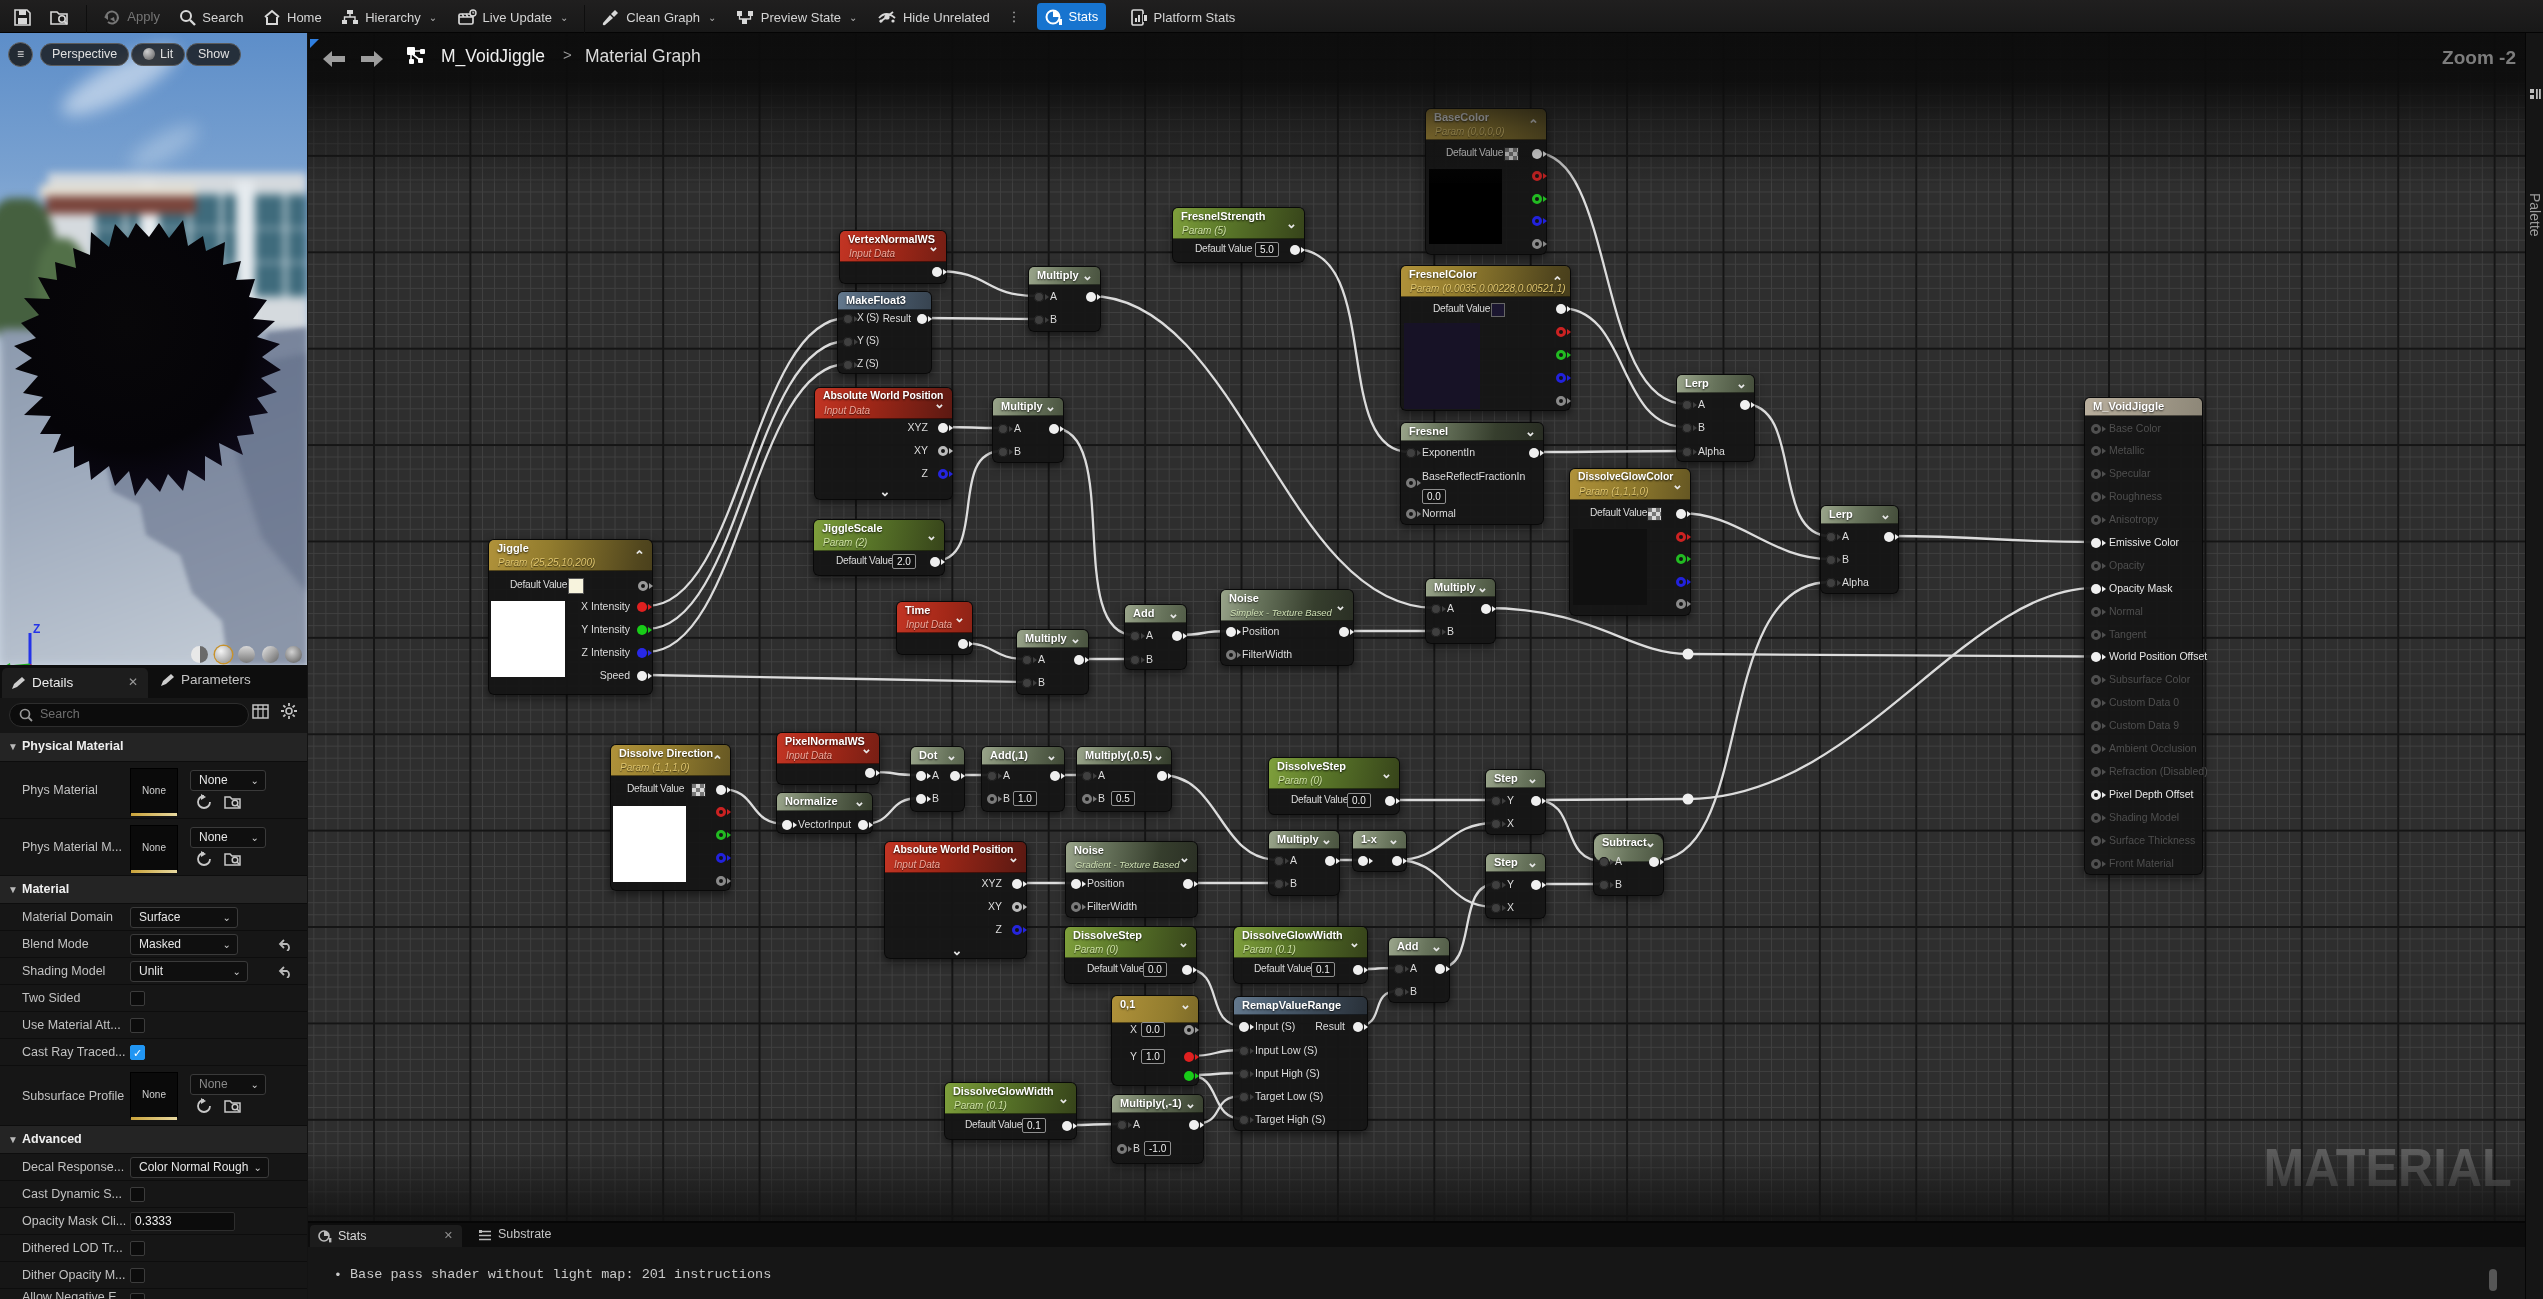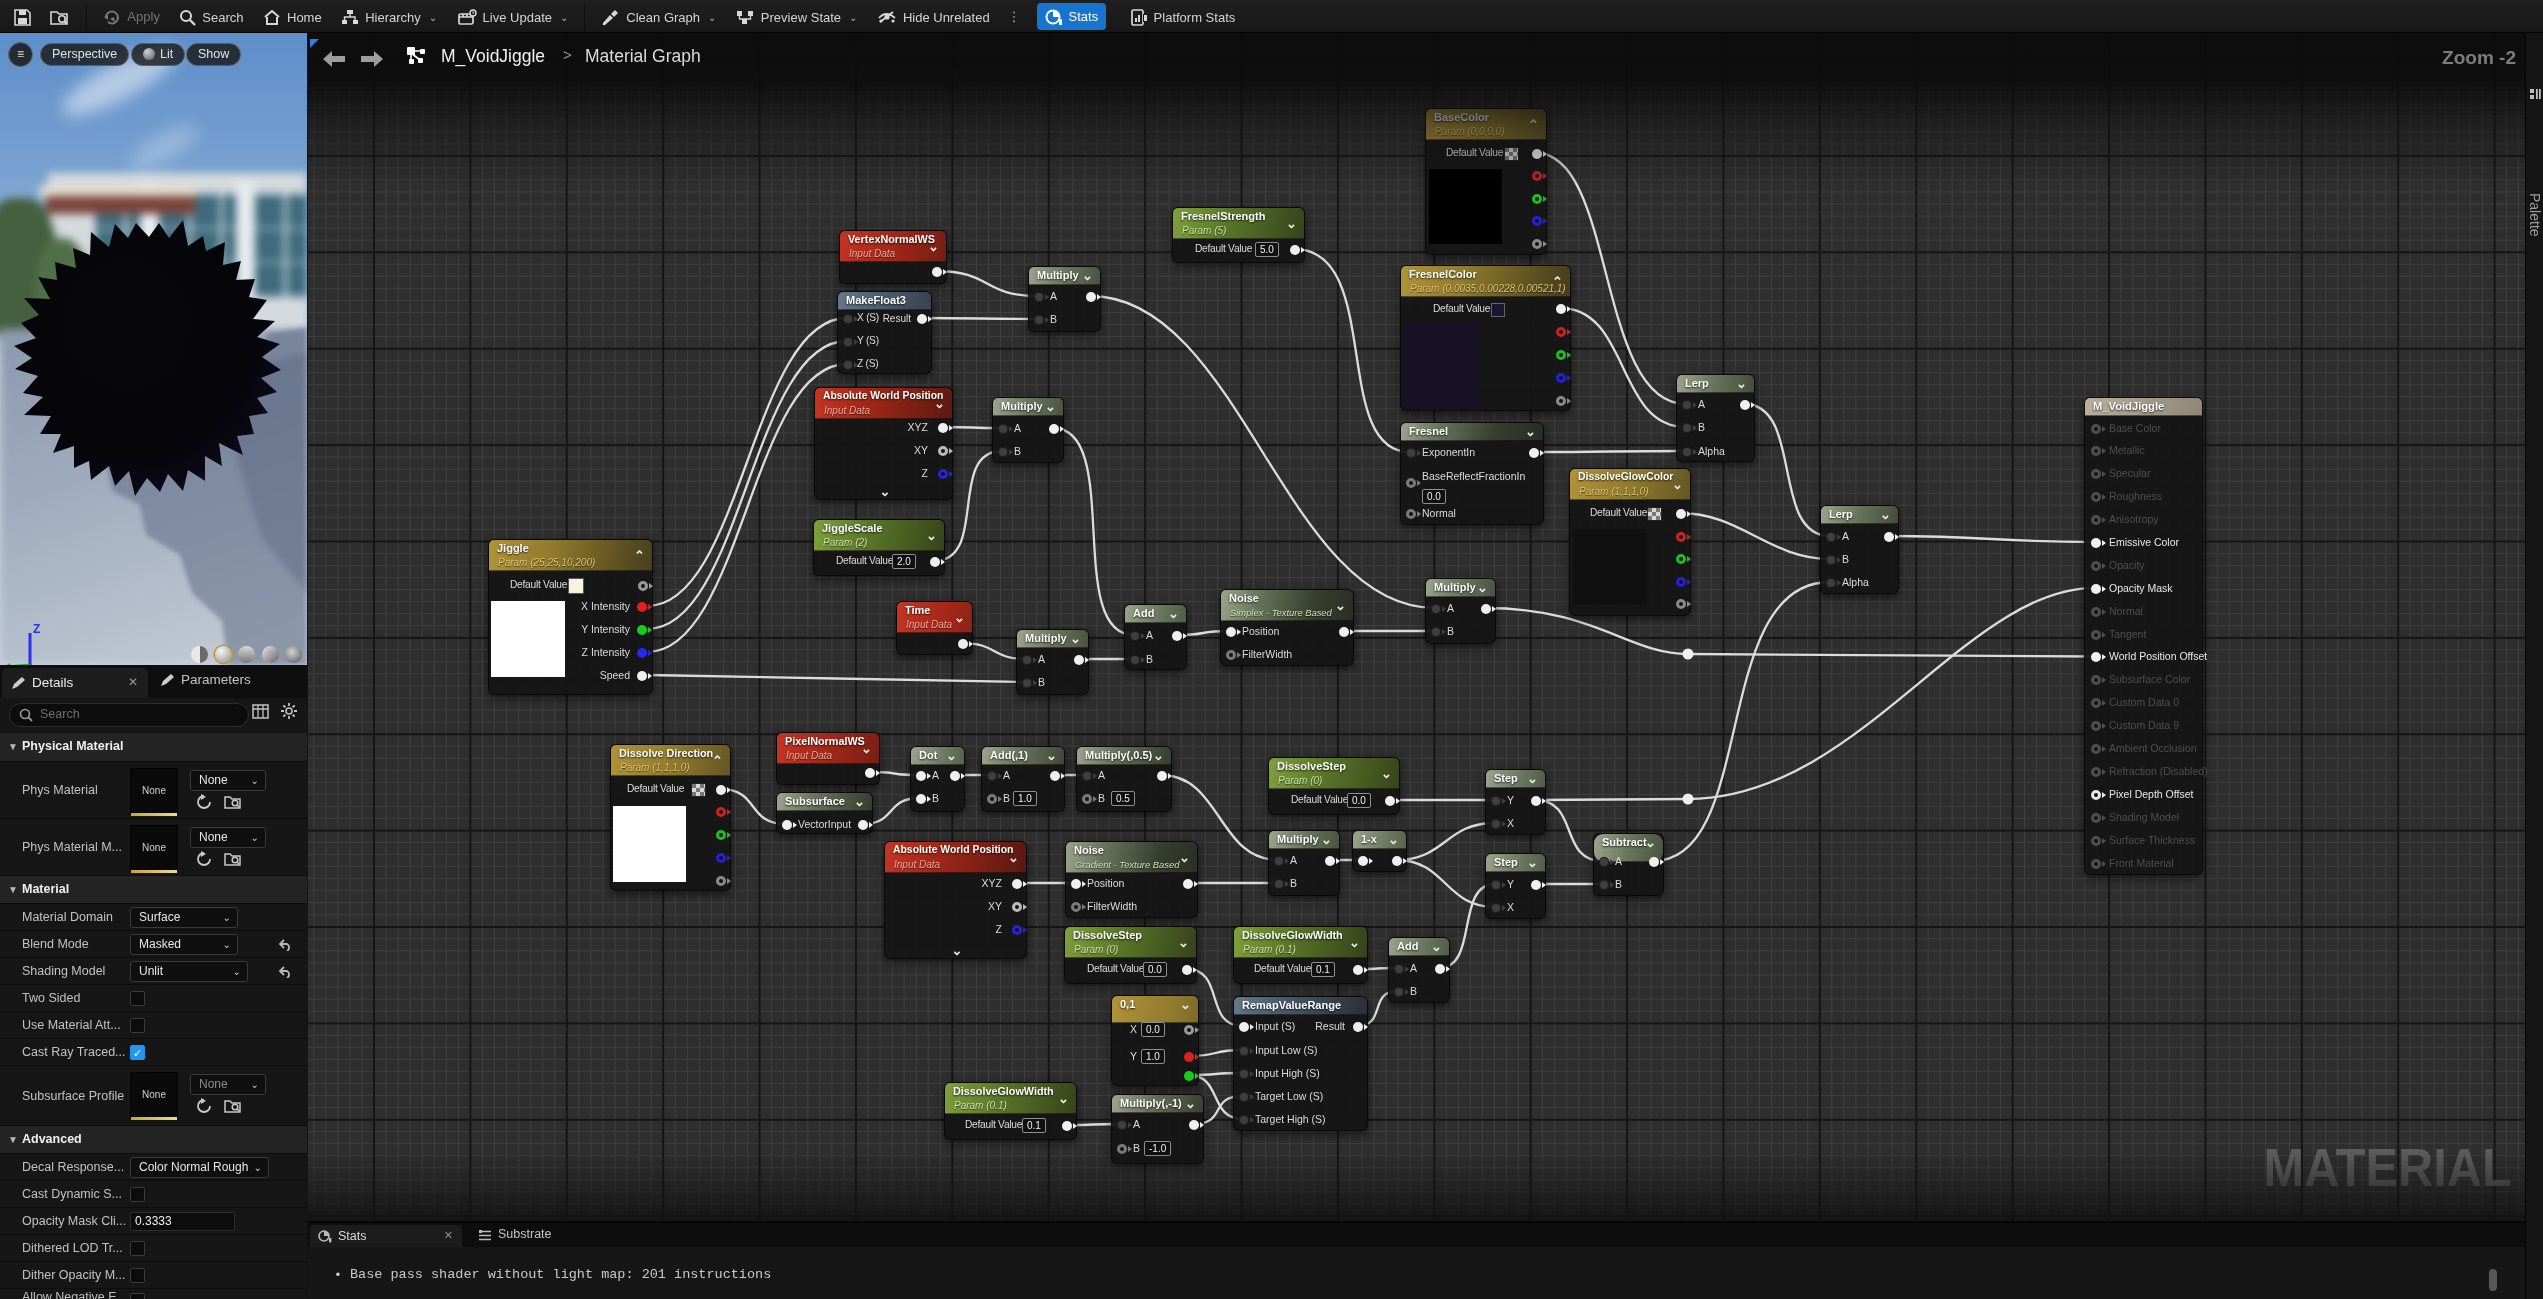--- a/index.html
+++ b/index.html
@@ -779,21 +779,21 @@
       <div class="nh" style="height:31px;background:linear-gradient(100deg,#c33524 0px,#a42818 50px,#5c1912 140px,#2a1210 230px);">
         <div class="nt" style="font-size:10.8px">PixelNormalWS</div>
         <div class="ns" style="color:#f2a89b;font-size:10px">Input Data</div>
         <div class="cv" style="top:8px;">⌄</div>
       </div>
       <i class="pin" style="left:88px;top:35px;background:#efefef;"></i>
       <i class="pa" style="left:99px;top:37px;border-left-color:#efefef;"></i>
     </div>
     <div class="node" style="left:468px;top:759px;width:97px;height:42px;">
       <div class="nh" style="height:18px;background:linear-gradient(100deg,#9aa58b 0px,#68745c 38px,#363e2d 95px,#23261f 160px);">
-        <div class="nt" style="font-size:11px">Subsurface</div>
+        <div class="nt" style="font-size:11px">Normalize</div>
         <div class="cv" style="top:1px;">⌄</div>
       </div>
       <i class="pin" style="left:5px;top:27px;background:#efefef;"></i>
       <i class="pa" style="left:16px;top:29px;border-left-color:#efefef;"></i>
       <span class="pl" style="left:21px;top:25px;color:#dcdcdc;">VectorInput</span>
       <i class="pin" style="left:81px;top:27px;background:#efefef;"></i>
       <i class="pa" style="left:92px;top:29px;border-left-color:#efefef;"></i>
     </div>
     <div class="node" style="left:602px;top:713px;width:55px;height:66px;">
       <div class="nh" style="height:18px;background:linear-gradient(100deg,#9aa58b 0px,#68745c 38px,#363e2d 95px,#23261f 160px);">

